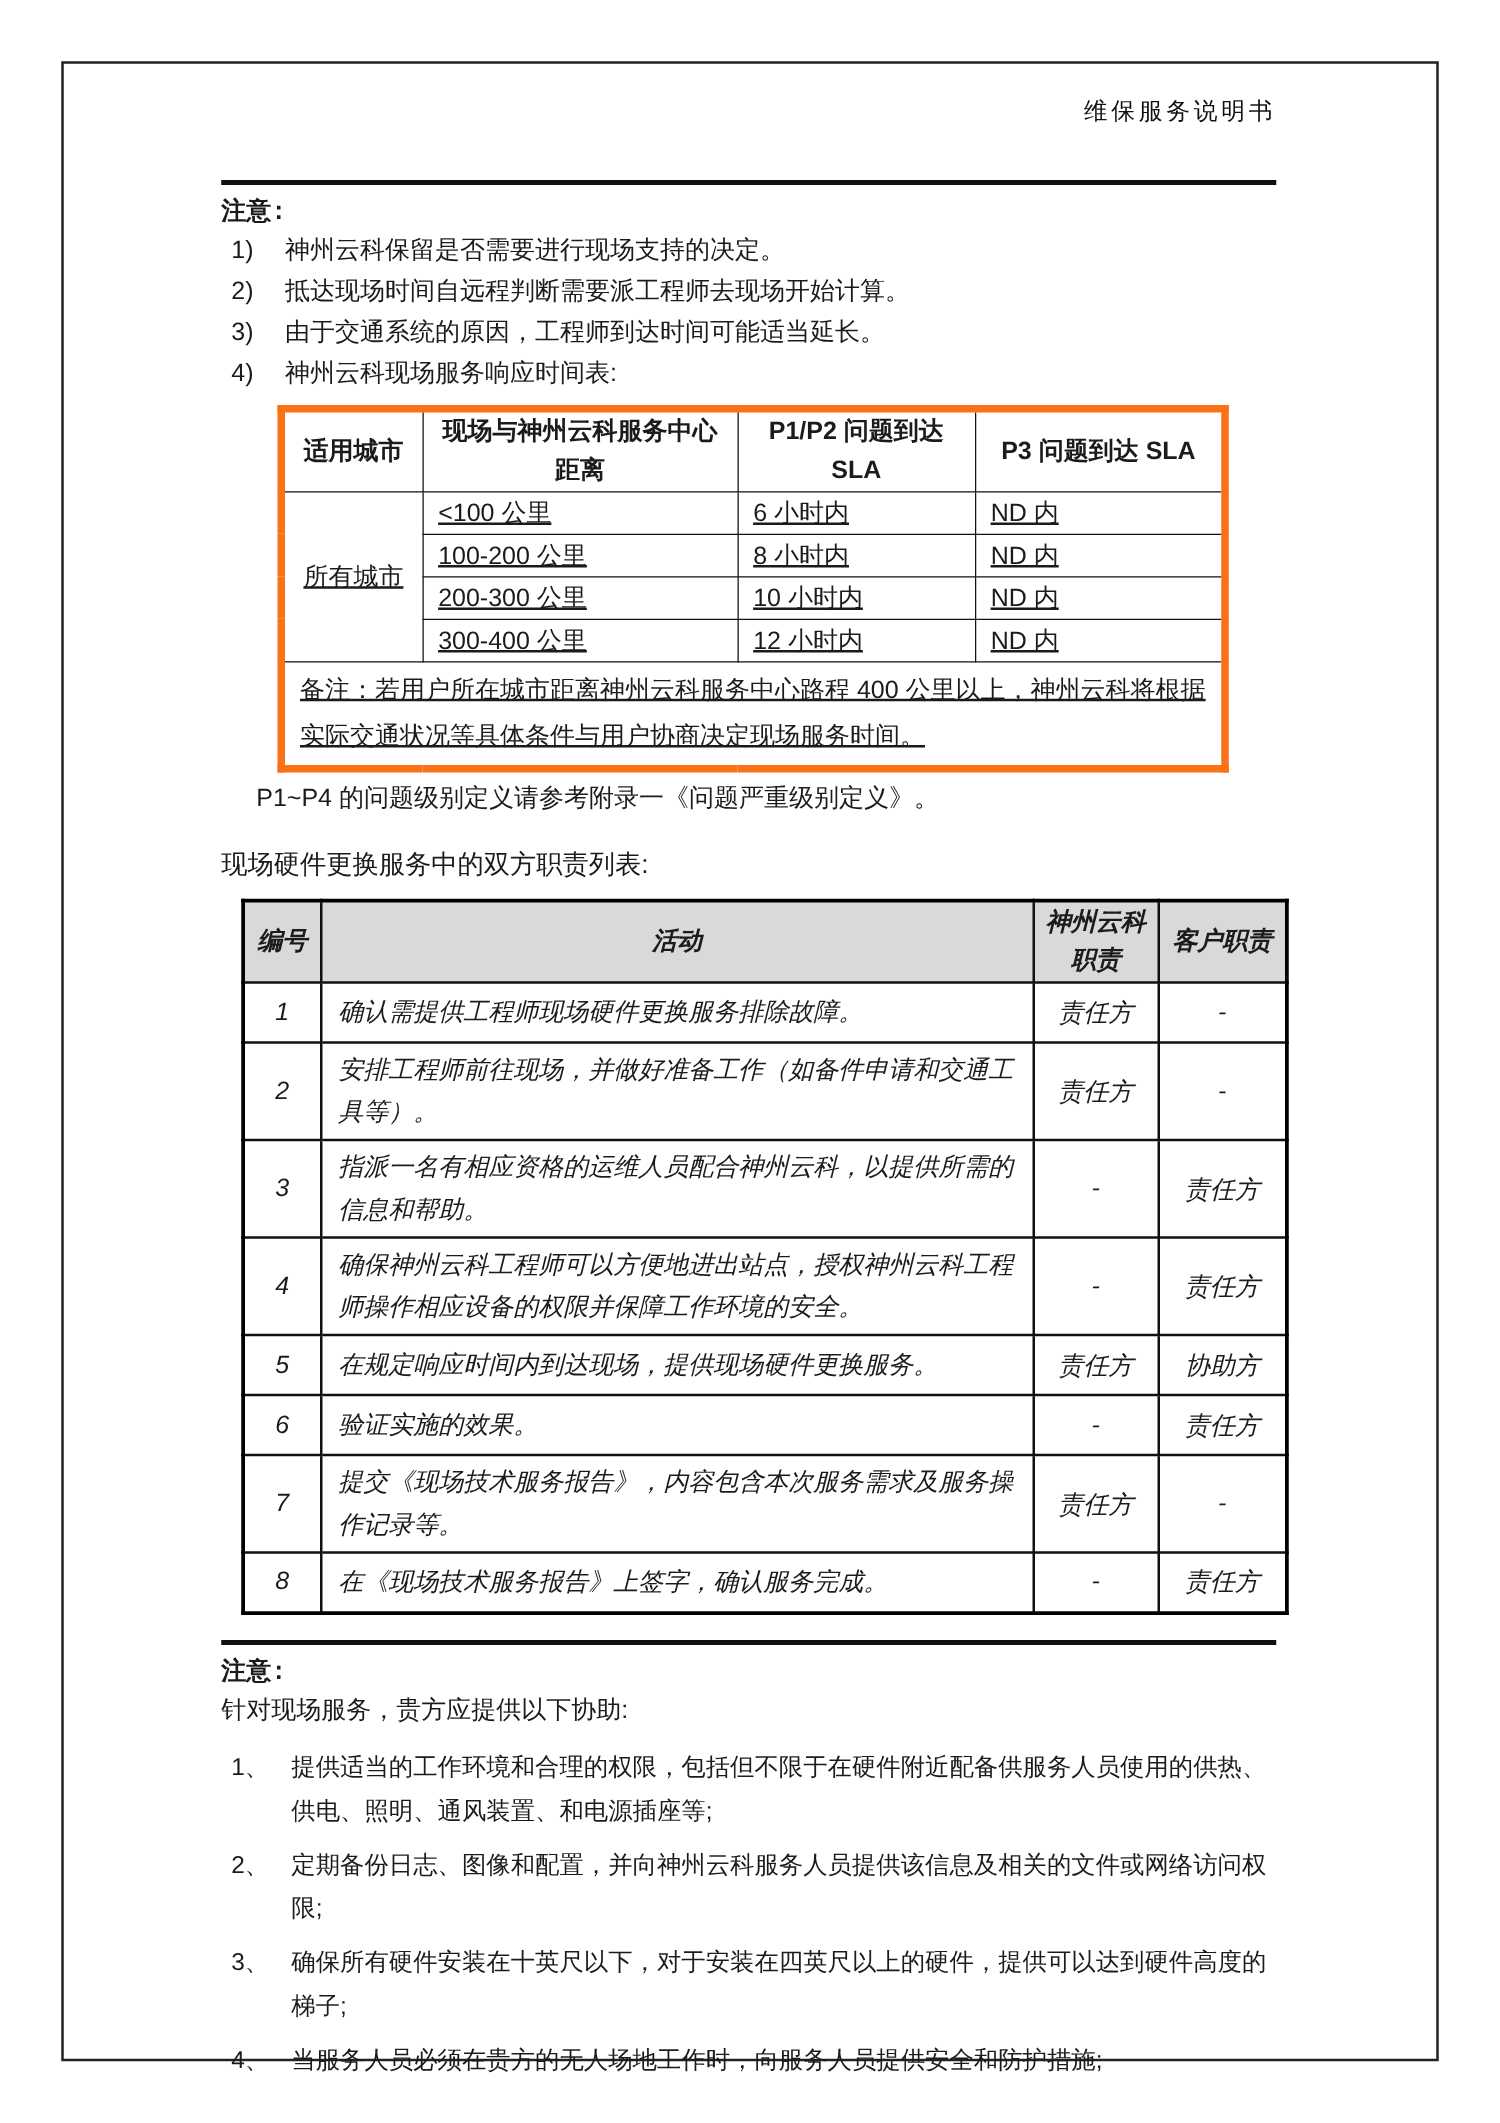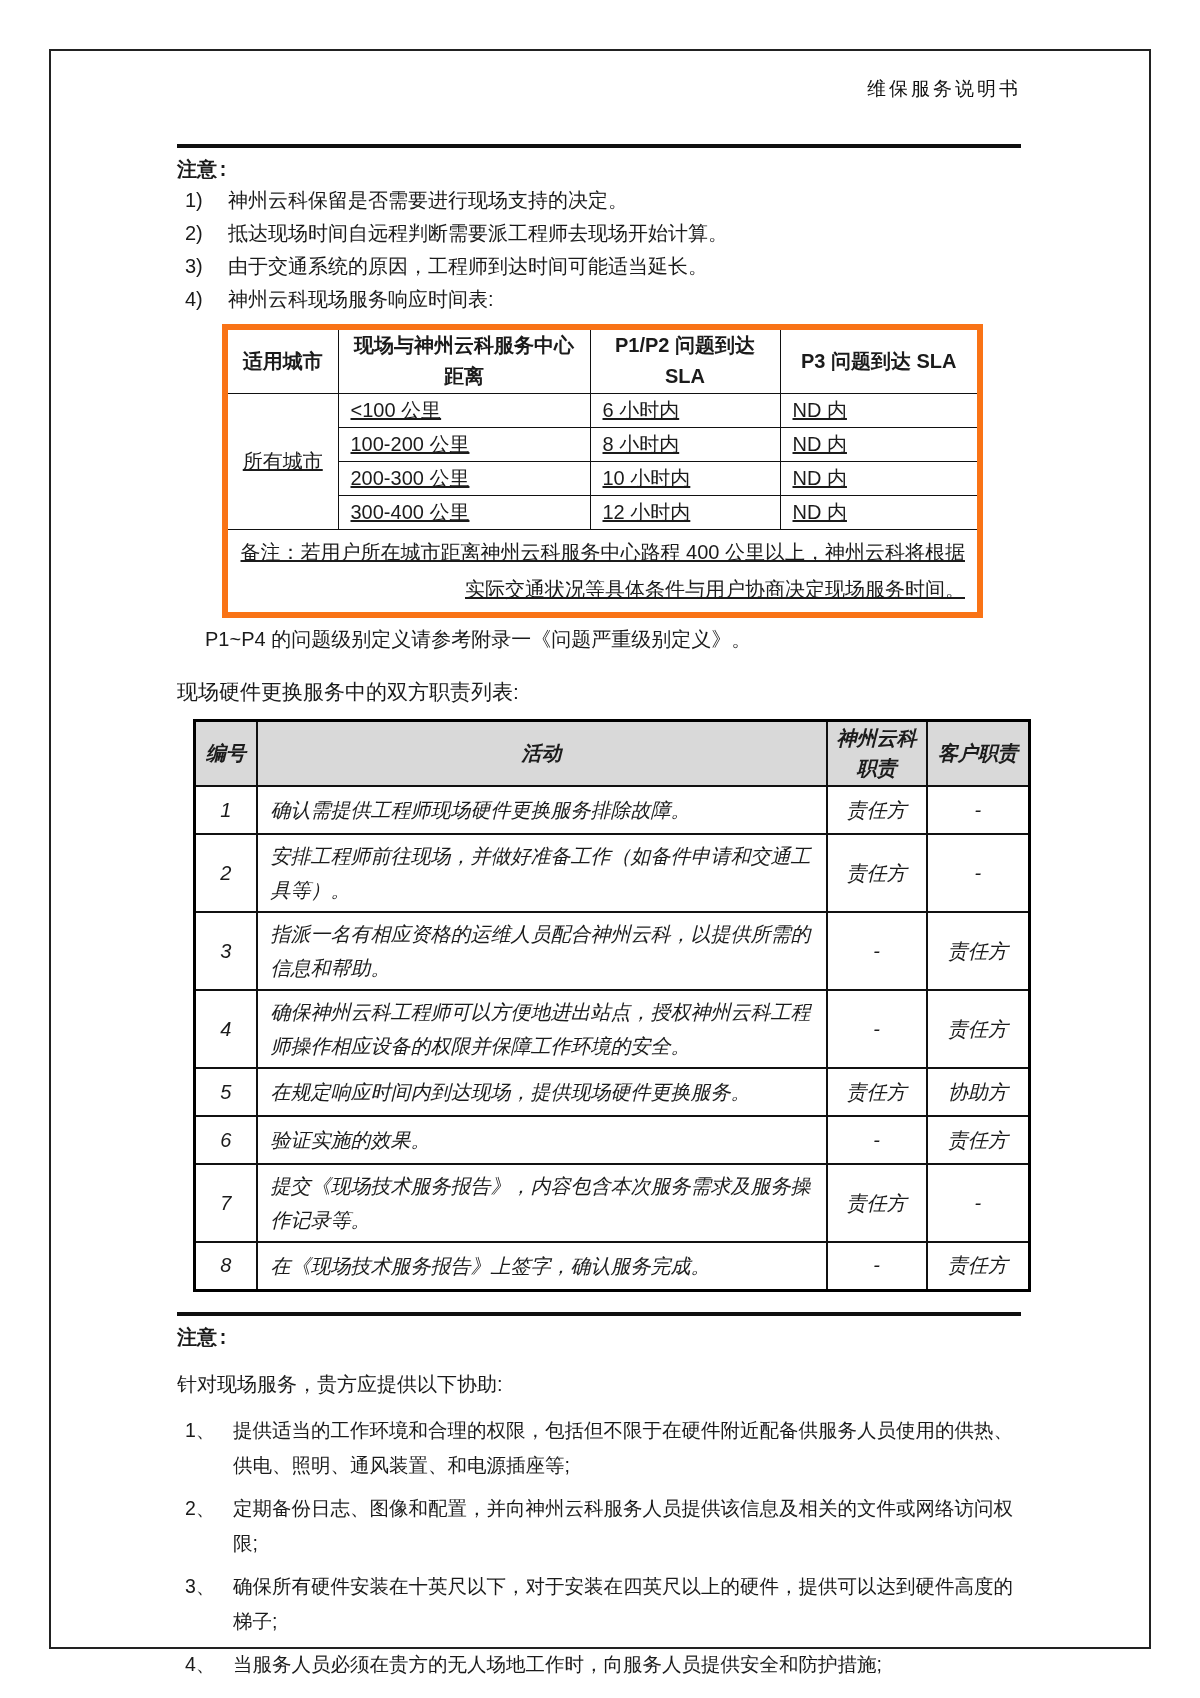--- a/index.html
+++ b/index.html
@@ -61,21 +61,21 @@
     white-space: pre-line;
     line-height: 31px;
     padding: 0 6px;
   }
   .t1 tbody td { height: 34px; text-align: left; text-decoration: underline; }
   .t1 td.city { text-align: center; }
   .t1 td.note-cell {
     height: 76px;
     line-height: 37px;
     padding: 4px 12px;
-    text-align: right;
+    text-align: left;
   }
 
   .p1p4-note { margin: 6px 0 0 28px; line-height: 31px; }
 
   .section-title { margin-top: 22px; line-height: 30px; font-size: 21px; }
 
   
   .t2 {
     margin: 12px 0 0 16px;
     width: 835px;
@@ -98,21 +98,21 @@
   }
   .t2 td { text-align: center; }
   .t2 td.activity {
     text-align: left;
     padding: 4px 13px;
     line-height: 34px;
   }
   .t2 tr.h1 td { height: 48px; }
   .t2 tr.h2 td { height: 70px; }
 
-  .intro-line { margin-top: 16px; line-height: 33px; }
+  .intro-line { margin-top: 0; line-height: 33px; }
   .assist-list { margin-top: 12px; }
   .assist-item { display: flex; line-height: 35px; margin-bottom: 8px; padding-left: 8px; font-size: 19.5px; }
   .assist-item .num { flex: none; width: 48px; }
   .assist-item .txt { flex: 1; max-width: 795px; }
 </style>
 </head>
 <body>
 
 <div class="frame"></div>
 

